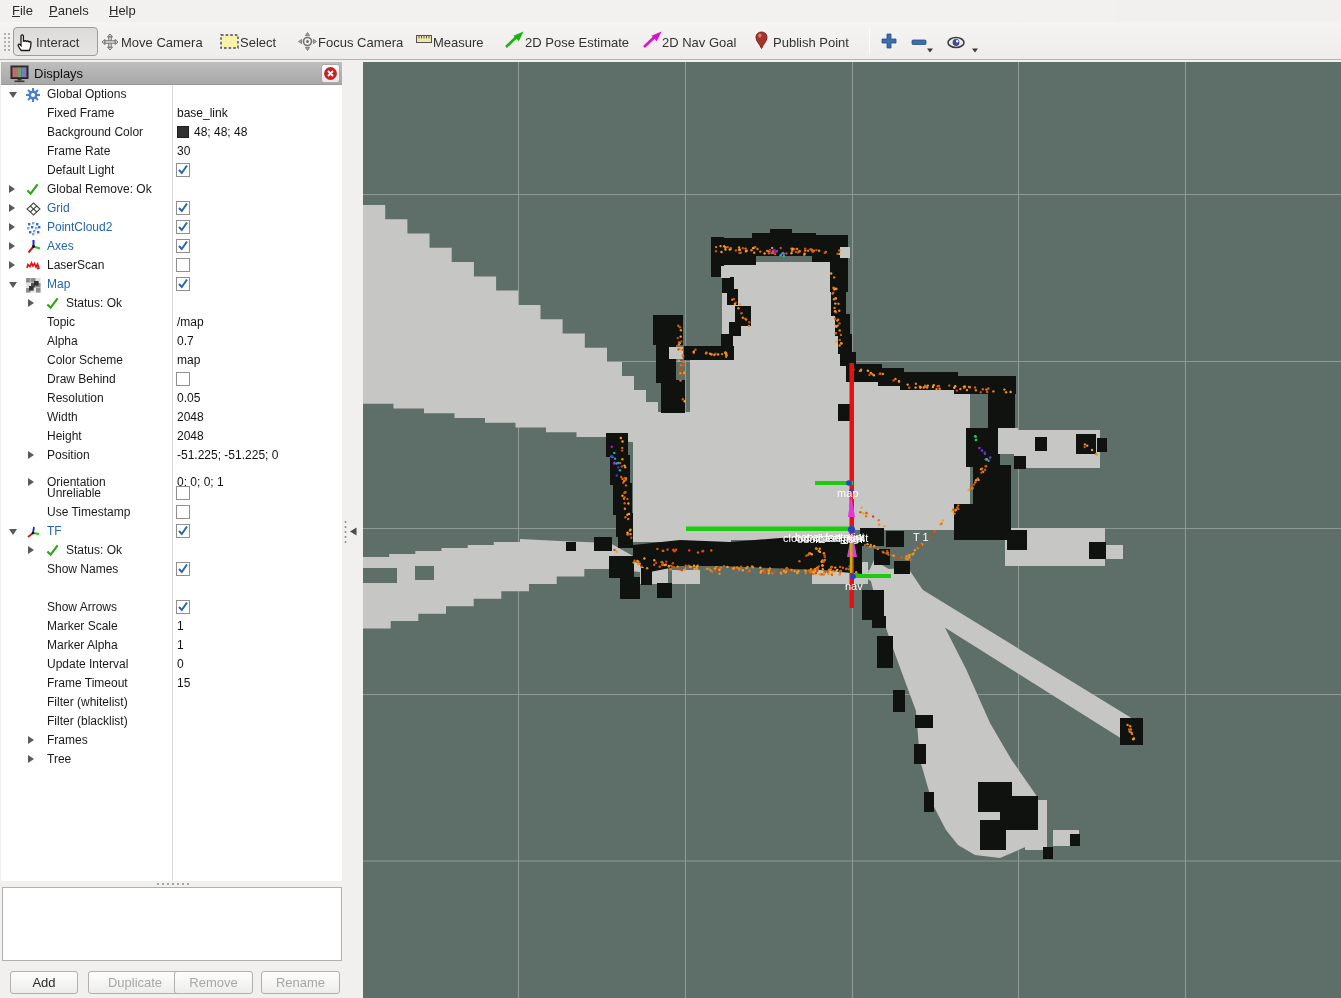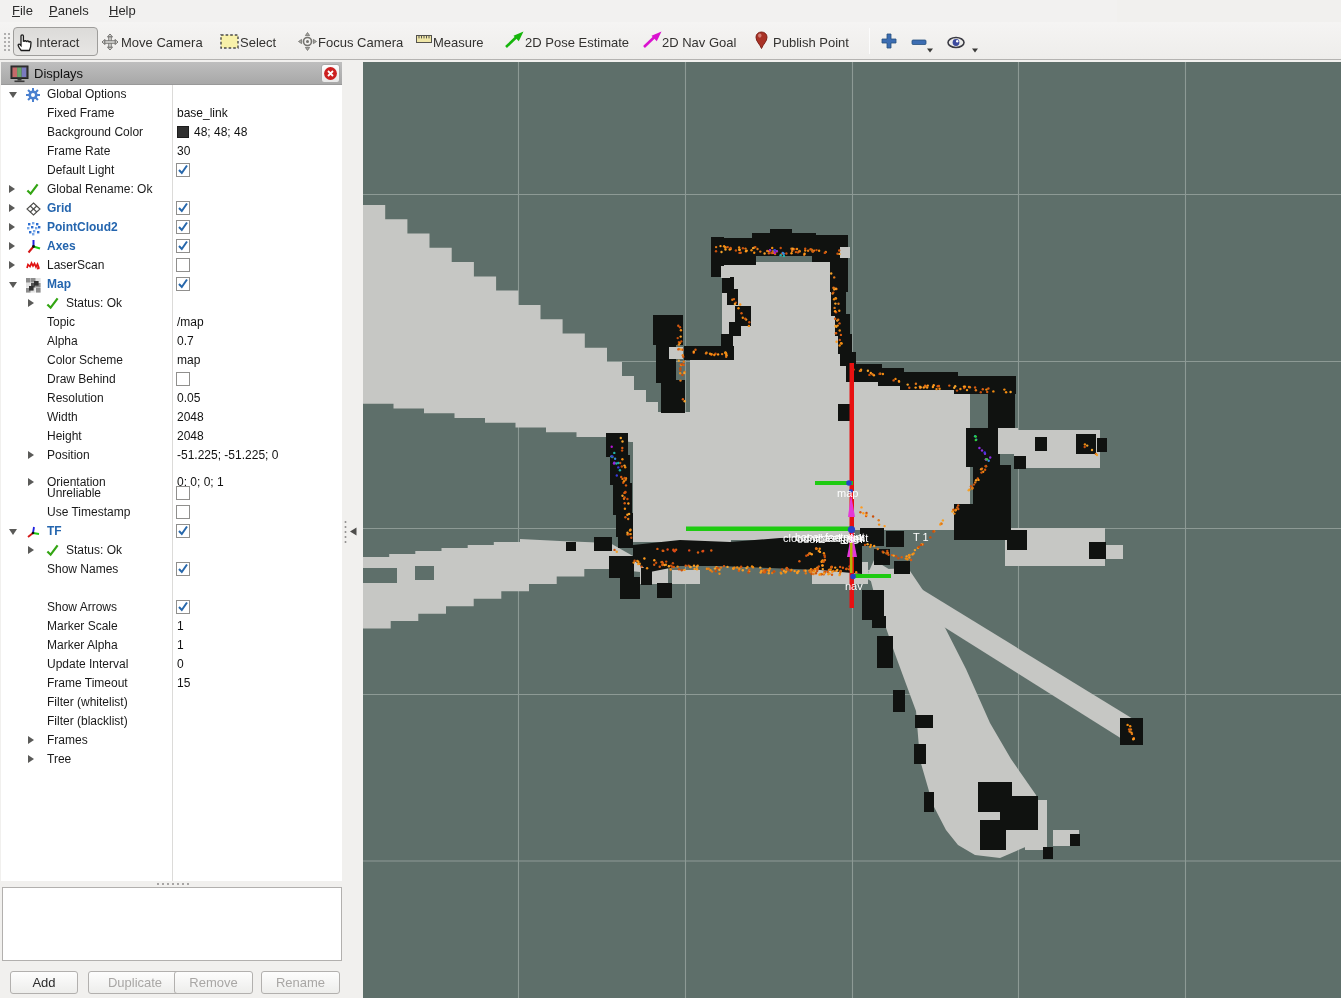--- a/index.html
+++ b/index.html
@@ -13,21 +13,21 @@
 .vsep{position:absolute;top:6px;width:1px;height:26px;background:#cfcecc;border-right:1px solid #fcfcfc}
 #panel{left:1px;top:62px;width:341px;height:936px;background:#f1f0ee}
 #ptitle{left:0;top:0;width:341px;height:23px;background:linear-gradient(#bebebe,#a8a8a8);border-bottom:1px solid #999}
 #ptitle .t{position:absolute;left:33px;top:4px;font-size:13px;color:#101010}
 #closebtn{left:320px;top:2px;width:19px;height:19px;background:linear-gradient(#fdfdfd,#e8e8e8);border:1px solid #aaa;border-radius:3px}
 #tree{left:0;top:23px;width:389px;height:796px;background:#fff;border-right:1px solid #a5a5a3}
 #colsep{left:171px;top:0;width:1px;height:796px;background:#dcdbd9}
 .row{position:absolute;left:0;width:340px;height:19px}
 .rname{position:absolute;top:2px;font-size:12px;white-space:nowrap}
 .rval{position:absolute;left:176px;top:2px;font-size:12px;white-space:nowrap;color:#111}
-.bluebold{color:#2465ae;font-weight:bold}
+.bluebold{color:#2465ae;font-weight:normal}
 .tri-c{position:absolute;top:5px;width:0;height:0;border-top:4.5px solid transparent;border-bottom:4.5px solid transparent;border-left:6px solid #5a5a58}
 .tri-e{position:absolute;top:7px;width:0;height:0;border-left:4.5px solid transparent;border-right:4.5px solid transparent;border-top:6px solid #5a5a58}
 .cb{position:absolute;left:175px;top:2px;width:14px;height:14px;background:#fff;border:1px solid #908f8d}
 .swatch{position:absolute;left:176px;top:3px;width:12px;height:12px;background:#303030;border:1px solid #1d1d1d}
 #descbox{left:1px;top:825px;width:340px;height:74px;background:#fff;border:1px solid #b2b0ae}
 .pbtn{position:absolute;top:909px;height:23px;border:1px solid #b2b0ae;border-radius:3px;background:linear-gradient(#fdfdfd,#ededeb);font-size:13px;text-align:center;line-height:21px;color:#a9a7a5}
 #vsplit{left:342px;top:62px;width:21px;height:936px;background:#f1f0ee}
 #view{left:363px;top:62px}
 </style></head><body>
 <div id="menubar" class="abs">
@@ -175,21 +175,21 @@
           <svg width="12" height="12" viewBox="0 0 12 12" style="position:absolute;left:0;top:0">
             <path d="M2 6 L4.8 9 L10 1.5" fill="none" stroke="#2767ab" stroke-width="2"></path>
           </svg>
         </span>
 </div>
 <div class="row" style="top:95px">
 <span class="tri-c" style="left:8px"></span>
 <svg class="abs" style="left:25px;top:3px" width="13" height="13" viewBox="0 0 14 14">
           <path d="M1.5 8 L5 11.5 L12.5 1.5" fill="none" stroke="#33a513" stroke-width="2.4"></path>
         </svg>
-<span class="rname" style="left:46px">Global Rename: Ok</span>
+<span class="rname" style="left:46px">Global Remove: Ok</span>
 </div>
 <div class="row" style="top:114px">
 <span class="tri-c" style="left:8px"></span>
 <svg class="abs" style="left:25px;top:3px" width="15" height="14" viewBox="0 0 15 14">
           <g fill="none" stroke="#4d4d4b" stroke-width="1.1">
             <path d="M7.5 1 L14 7 L7.5 13 L1 7 Z"></path>
             <path d="M4.2 4 L10.8 10"></path>
             <path d="M10.8 4 L4.2 10"></path>
           </g>
         </svg>

